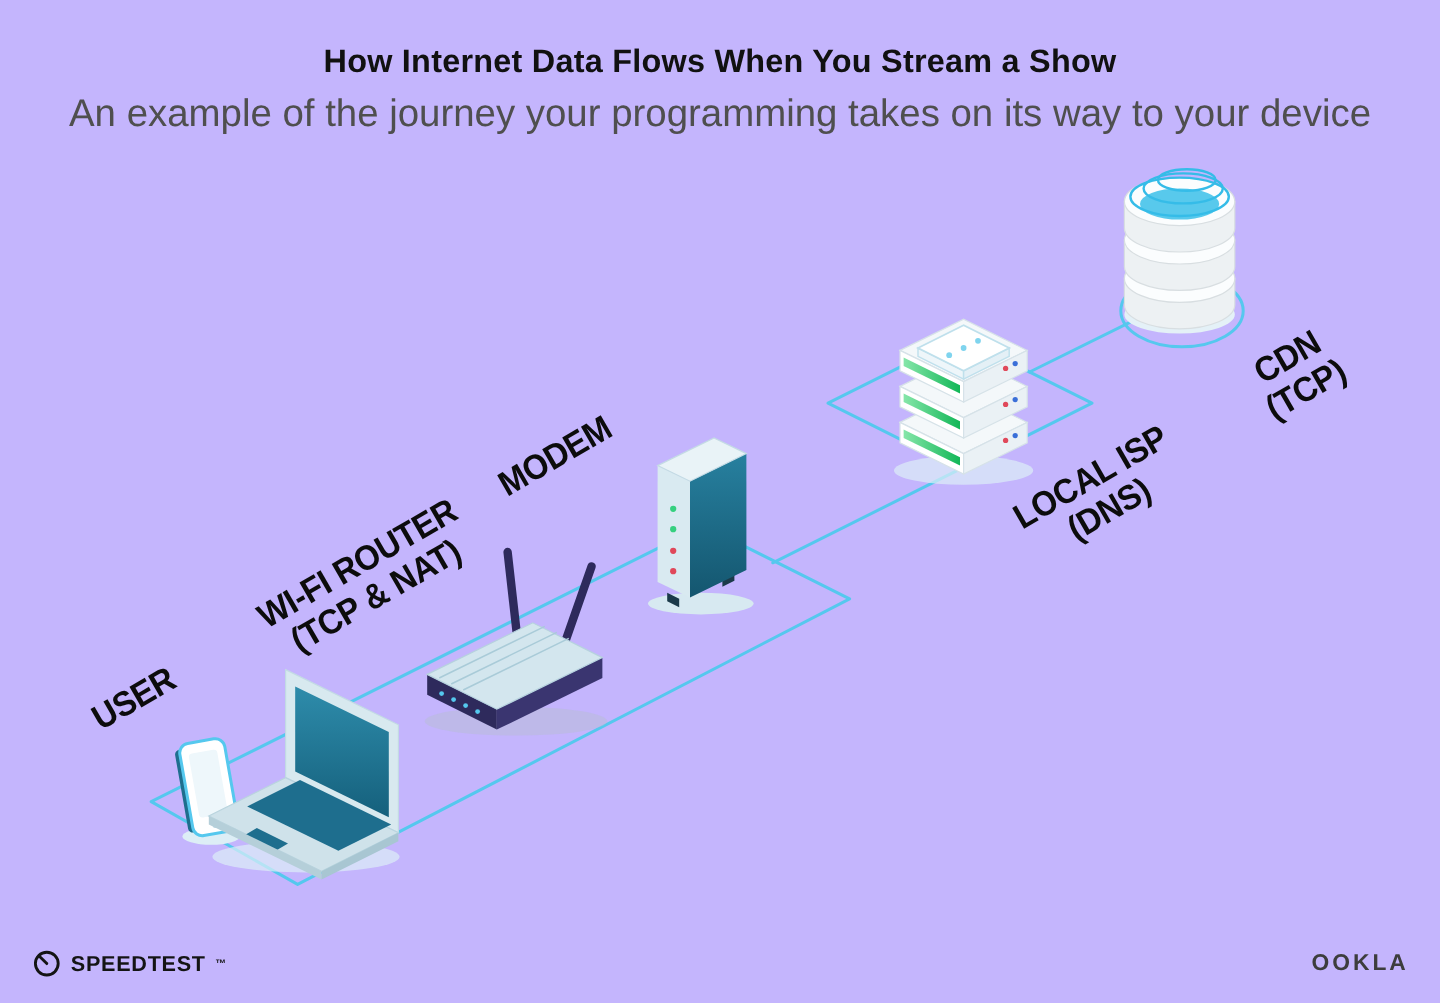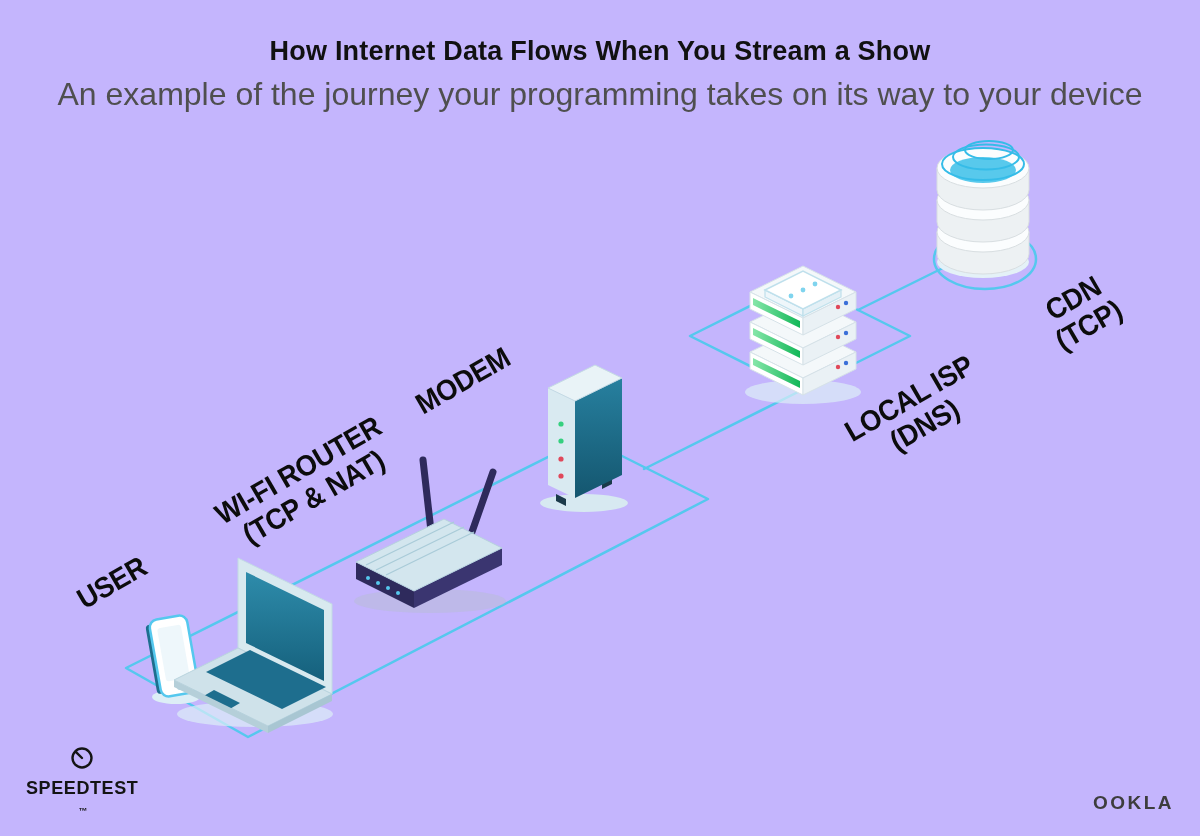--- a/index.html
+++ b/index.html
@@ -17,21 +17,21 @@
   .f-light{fill:var(--device-light,#d3e6ee);}
   .f-green{fill:var(--led-green,#35d07f);}
   .f-red{fill:var(--led-red,#e0485a);}
   .f-cyan{fill:var(--path-cyan,#55c8ee);}
   .phone-body{fill:#ffffff;stroke:var(--path-cyan,#55c8ee);stroke-width:2.5px;}
   .iso-label{position:absolute;transform:translate(-50%,-50%) rotate(-30deg) scaleX(.94);
              font-weight:bold;font-size:29px;line-height:1.07;color:#0c0c0c;text-align:center;
              white-space:nowrap;letter-spacing:-.3px;}
   .iso-label div:empty{display:none;}
   .footer-left{position:absolute;left:26px;bottom:20px;display:flex;align-items:center;gap:7px;
-               color:var(--footer-dark,#141414);flex-direction:column;}
+               color:var(--footer-dark,#141414);}
   .speedtest-text{font-size:18px;font-weight:bold;letter-spacing:.6px;}
   .tm{font-size:9px;vertical-align:super;margin-left:1px;font-weight:bold;}
   .footer-right{position:absolute;right:26px;bottom:22px;text-align:right;}
   .ookla-text{font-size:19px;font-weight:bold;color:var(--ookla-gray,#3d3d3d);letter-spacing:2.5px;}
 </style>
 </head>
 <body>
 
 <div class="page">
 

